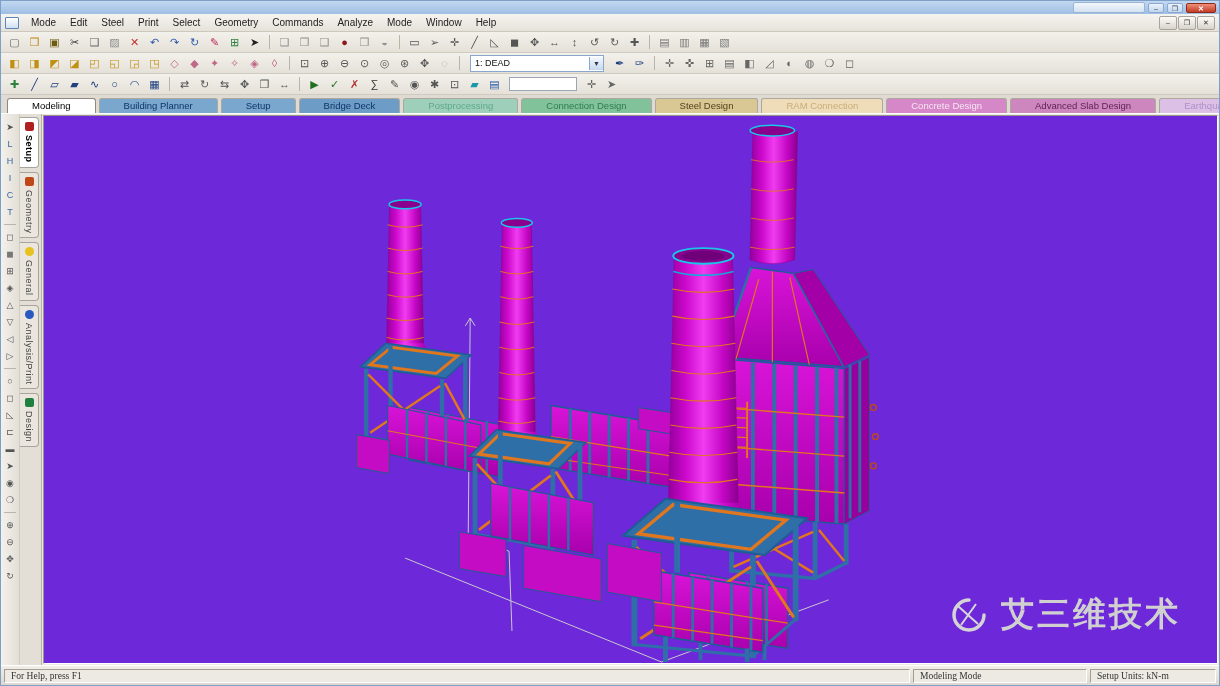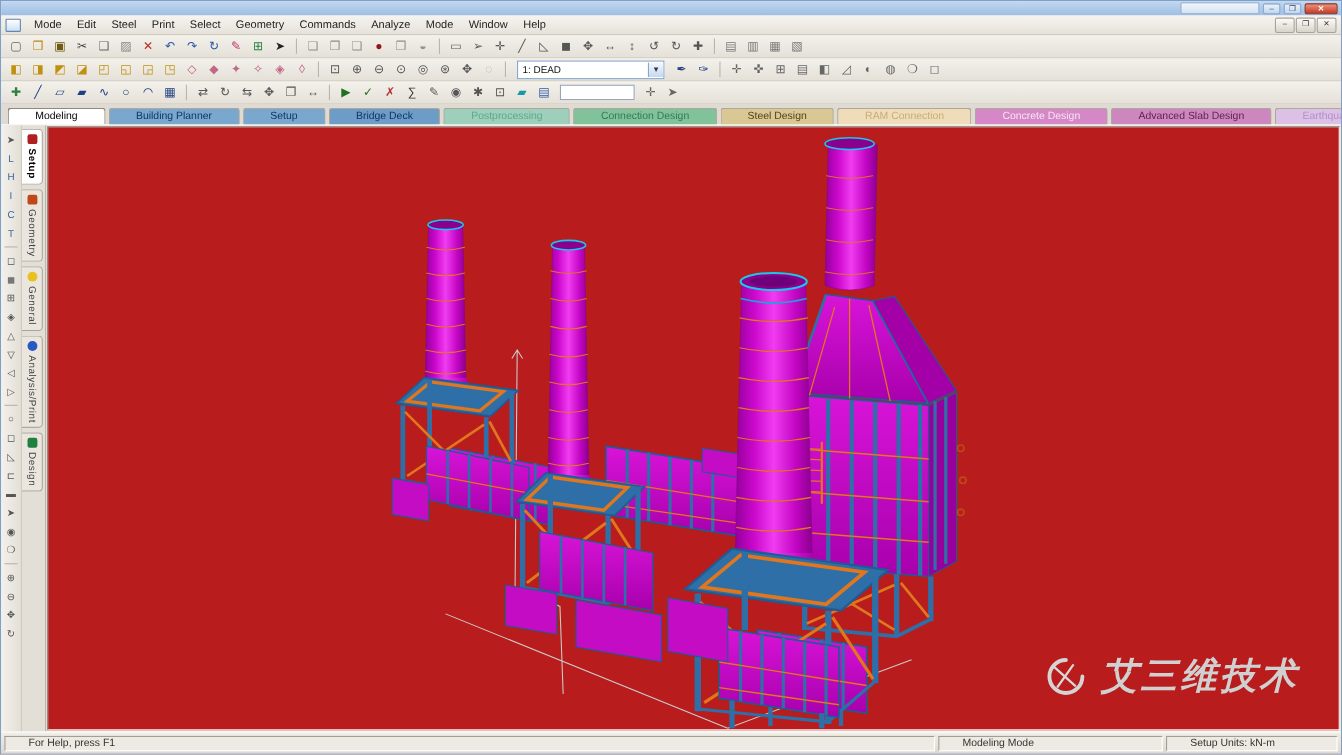--- a/index.html
+++ b/index.html
@@ -43,31 +43,31 @@
           border-right:1px solid #CFCBC1;background:linear-gradient(90deg,#F3F1EB,#E3DFD7);flex:0 0 auto;}
   .lrail1 .tbi{width:15px;height:14px;font-size:9px;line-height:14px;}
   .lrail1 .tbi.sep{width:12px;height:1px;margin:3px 0;background:#B9B5AB;}
   .lrail2{width:21px;display:flex;flex-direction:column;padding-top:3px;gap:4px;background:#E3DFD7;
           border-right:1px solid #B6B2A8;flex:0 0 auto;}
   .ptab{border:1px solid #A8A49C;border-left:none;border-radius:0 4px 4px 0;background:#EAE6DE;
         display:flex;flex-direction:column;align-items:center;padding:4px 0;color:#444;width:18px;}
   .ptab.active{background:#fff;color:#000;font-weight:bold;}
   .pico{width:9px;height:9px;border-radius:2px;margin-bottom:4px;flex:0 0 auto;}
   .plabel{writing-mode:vertical-rl;font-size:9px;letter-spacing:.5px;white-space:nowrap;}
-  .canvas{flex:1;position:relative;background:#b91c1c;border:1px solid;border-color:#9A968E #FFF #FFF #9A968E;
-          margin:1px;overflow:hidden;font-style:italic;}
+  .canvas{flex:1;position:relative;background:#6d28d9;border:1px solid;border-color:#9A968E #FFF #FFF #9A968E;
+          margin:1px;overflow:hidden;}
   svg.model{position:absolute;inset:0;width:100%;height:100%;}
   .watermark{position:absolute;right:36px;bottom:26px;display:flex;align-items:center;gap:10px;
              color:#D0D0D0;font-size:33px;font-weight:bold;letter-spacing:3px;
              font-family:"DejaVu Sans",sans-serif;}
   
   .statusbar{height:17px;background:linear-gradient(#F1EEE7,#DCD8CF);display:flex;align-items:center;gap:3px;
              padding:1px 3px;font-size:9.5px;color:#333;border-top:1px solid #FFF;flex:0 0 auto;}
-  .spanel{height:12px;line-height:12px;padding:0 21px;border:1px solid;border-color:#A29E94 #FFF #FFF #A29E94;
-          background:#EDEAE3;white-space:nowrap;overflow:hidden;}
+  .spanel{height:12px;line-height:12px;padding:0 6px;border:1px solid;border-color:#A29E94 #FFF #FFF #A29E94;
+          background:#EDEAE3;white-space:nowrap;overflow:hidden;font-family:Liberation Serif, serif;}
   .spanel.help{flex:1;}
   .spanel.mode{width:160px;}
   .spanel.units{width:112px;}
 </style>
 </head>
 <body>
 
 <div class="app">
 
   <div class="titlebar">

